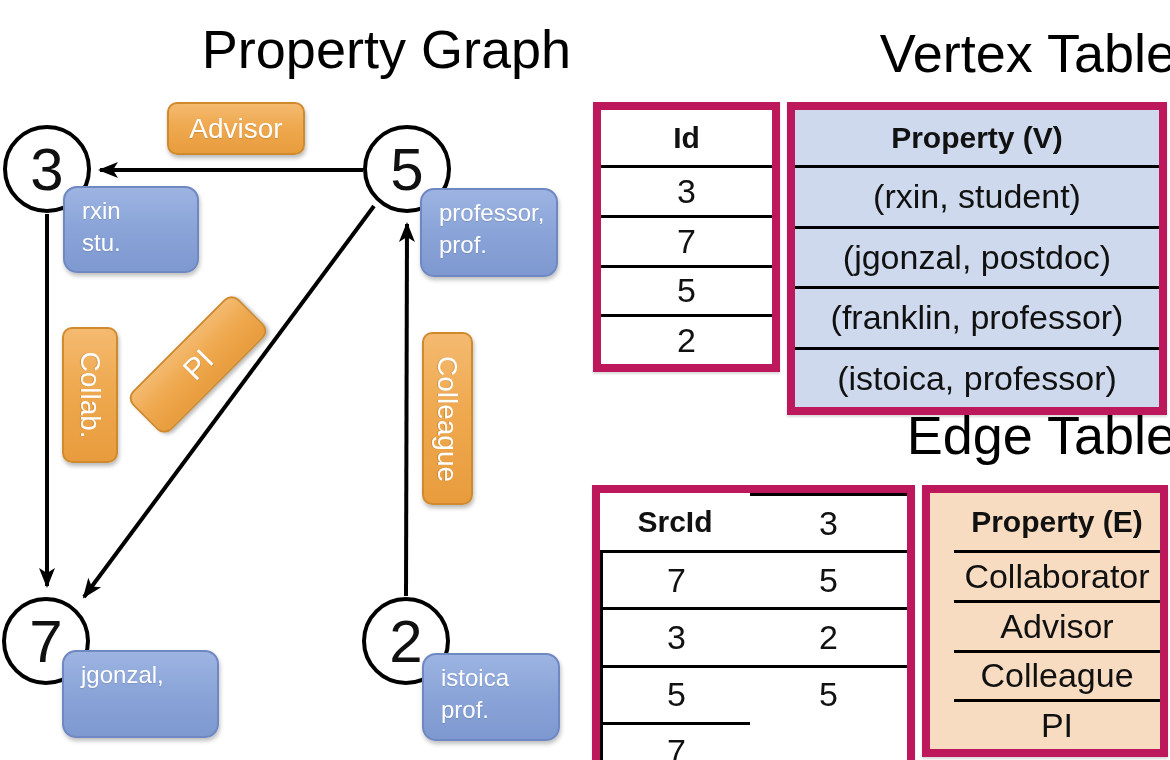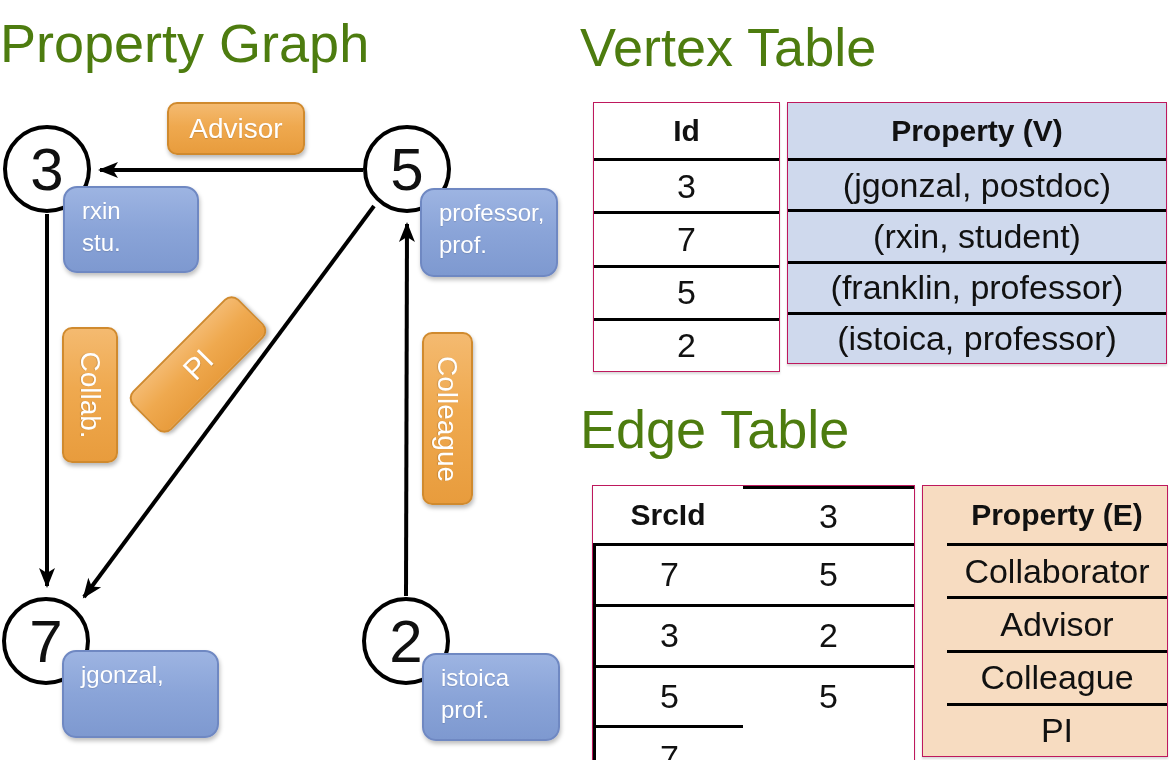--- a/index.html
+++ b/index.html
@@ -1,22 +1,22 @@
 <!DOCTYPE html>
 <html><head>
 <meta charset="utf-8">
 <style>
   html,body { margin:0; padding:0; background:#ffffff; }
   .slide {
     position:relative; width:1170px; height:760px; overflow:hidden;
     background:#ffffff; font-family:"Liberation Sans", sans-serif;
   }
   .title {
-    position:absolute; margin:0; text-align:left;
-    font-size:54px; font-weight:normal; color:#4d7c0f; letter-spacing:0px;
+    position:absolute; margin:6px; text-align:right;
+    font-size:54px; font-weight:normal; color:#000000; letter-spacing:0px;
   }
   .graph-title  { left:0px;   top:12px;  width:565px; }
   .vertex-title { left:580px; top:16px;  width:590px; }
   .edge-title   { left:580px; top:398px; width:590px; }
 
   svg.edges { position:absolute; left:0; top:0; }
 
   .node {
     position:absolute; width:88px; height:88px; border:4px solid #000;
     border-radius:50%; background:#ffffff; box-sizing:border-box;
@@ -51,37 +51,37 @@
     color:#ffffff; font-size:24px; line-height:1.35;
     padding:7px 10px 0 17px;
     text-shadow:0 1px 1px rgba(0,0,0,0.12);
   }
   .box-rxin     { left:63px;  top:186px; width:136px; height:87px; }
   .box-franklin { left:420px; top:188px; width:138px; height:89px; }
   .box-jgonzal  { left:62px;  top:650px; width:157px; height:88px; }
   .box-istoica  { left:422px; top:653px; width:138px; height:88px; }
 
   .tbl {
-    position:absolute; box-sizing:border-box; border:1px solid #be185d;
+    position:absolute; box-sizing:border-box; border:8px solid #be185d;
     display:grid; background:#ffffff; z-index:1;
     box-shadow:0 2px 2px rgba(0,0,0,0.15);
   }
   .tbl .cell {
     box-sizing:border-box; display:flex; align-items:center; justify-content:center;
     font-size:34px; color:#111; border-top:3px solid #000; overflow:hidden;
   }
   .tbl .cell.first { border-top:none; }
   .tbl .cell.th { font-size:30px; font-weight:bold; }
   .tbl .cell.col2 { border-left:3px solid #000; }
   .blue-fill { background:#cfd9ed; }
   .tan-fill  { background:#f7dcc1; }
 
   .vt-id   { left:593px; top:102px; width:187px; height:270px;
              grid-template-rows:55px 1fr 1fr 1fr 1fr; }
-  .vt-prop { left:787px; top:102px; width:380px; height:262px;
+  .vt-prop { left:787px; top:102px; width:380px; height:313px;
              grid-template-rows:55px 1fr 1fr 1fr 1fr; }
   .et-ids  { left:592px; top:485px; width:323px; height:302px;
              grid-template-columns:150px 1fr; grid-template-rows:57px 1fr 1fr 1fr 1fr; }
   .et-prop { left:922px; top:485px; width:246px; height:272px;
              grid-template-rows:57px 1fr 1fr 1fr 1fr;padding-left:24px; }
 </style>
 </head>
 <body>
 
 <div class="slide">
@@ -146,22 +146,22 @@
 
   <div class="tbl vt-id">
     <div class="cell th first">Id</div>
     <div class="cell">3</div>
     <div class="cell">7</div>
     <div class="cell">5</div>
     <div class="cell">2</div>
   </div>
   <div class="tbl vt-prop blue-fill">
     <div class="cell th first blue-fill">Property (V)</div>
+    <div class="cell blue-fill">(rxin, student)</div>
     <div class="cell blue-fill">(jgonzal, postdoc)</div>
-    <div class="cell blue-fill">(rxin, student)</div>
     <div class="cell blue-fill">(franklin, professor)</div>
     <div class="cell blue-fill">(istoica, professor)</div>
   </div>
 
   <div class="tbl et-ids">
     <div class="cell th first">SrcId</div>
     <div class="cell">3</div>
     <div class="cell col2">7</div>
     <div class="cell">5</div>
     <div class="cell col2">3</div>

